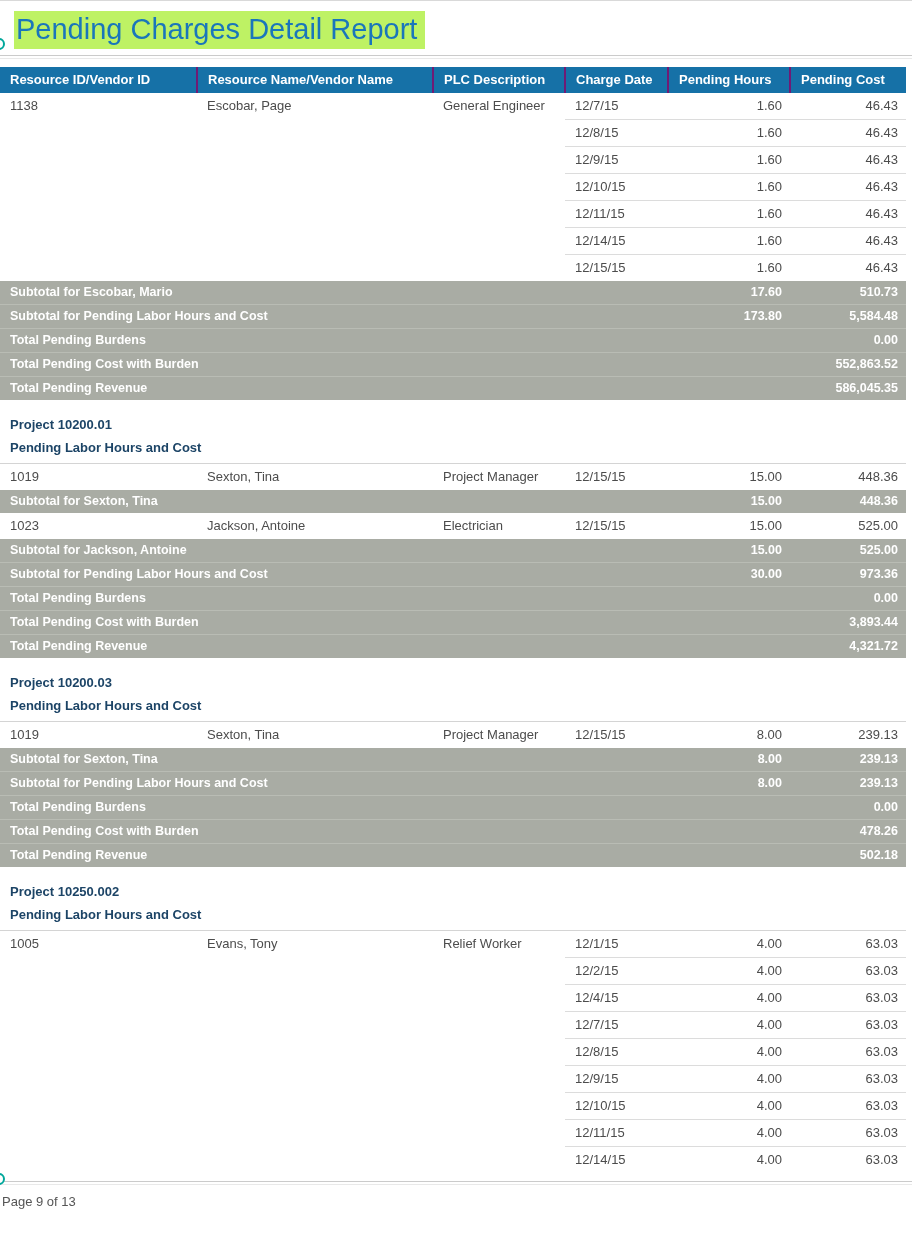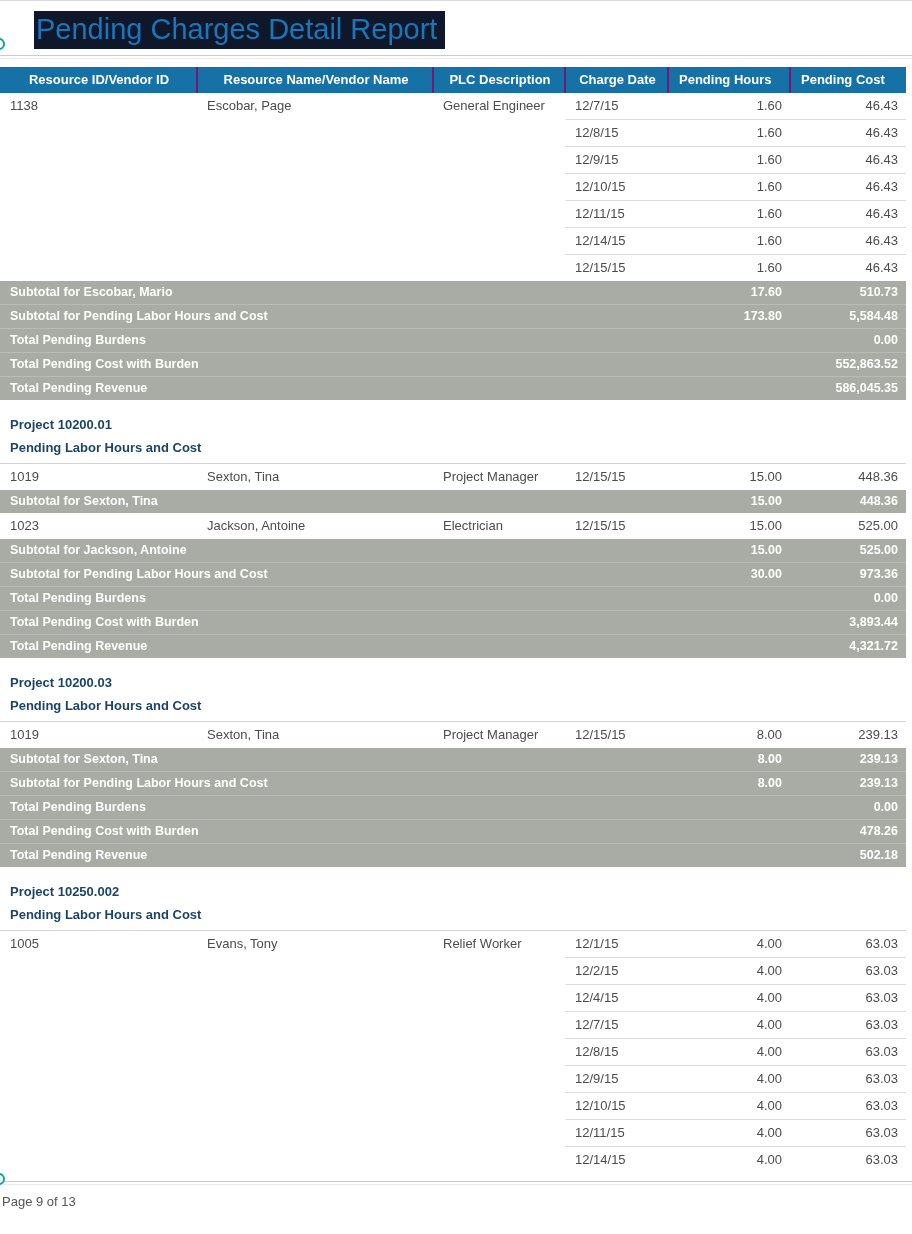--- a/index.html
+++ b/index.html
@@ -4,37 +4,37 @@
 <style>
   * { margin:0; padding:0; box-sizing:border-box; }
   html,body { background:#ffffff; }
   body {
     width:912px; height:1234px; overflow:hidden; position:relative;
     font-family:"Liberation Sans","DejaVu Sans",sans-serif;
     border-top:1px solid #d9d9d9;
   }
   .title-wrap { padding:10px 0 6px 14px; }
   .report-title {
-    display:inline-block; font-size:29px; color:#1a76bb; background:#0f172a;
-    padding:2px 8px 3px 2px; letter-spacing:0;margin-left:20px;
+    display:inline-block; font-size:29px; color:#1a76bb; background:#bef264;
+    padding:2px 8px 3px 2px; letter-spacing:0;
   }
   .pagebreak { position:relative; height:4px; border-top:1px solid #cbcbcb; border-bottom:1px solid #e9e9e9; }
   .anchor-circle {
     position:absolute; left:-7px; width:12px; height:12px; border-radius:50%;
     background:#ffffff; border:2px solid #00a79b; top:-18px;
   }
   .pagebreak.bottom .anchor-circle { top:-9px; }
 
   table.report { width:906px; border-collapse:collapse; table-layout:fixed; margin-top:8px; }
   col.c0{width:197px;} col.c1{width:236px;} col.c2{width:132px;}
   col.c3{width:103px;} col.c4{width:122px;} col.c5{width:116px;}
 
   thead th {
     background:#1671a7; color:#ffffff; font-size:13px; font-weight:bold;
-    text-align:center; padding:5px 8px 6px 10px; white-space:nowrap;
+    text-align:left; padding:5px 8px 6px 10px; white-space:nowrap;
   }
   thead th + th { border-left:2px solid #701a75; }
   thead th.num { text-align:left; padding-right:8px; }
 
   td { font-size:13px; color:#4c4c4c; padding:5px 8px 6px 10px; vertical-align:top; white-space:nowrap; overflow:hidden; }
   td.num { text-align:right; }
   tr.detail-row.cont td.part { border-top:1px solid #dcdcdc; }
 
   tr.summary-row td {
     background:#a9aca4; color:#ffffff; font-weight:bold; font-size:12.5px;

